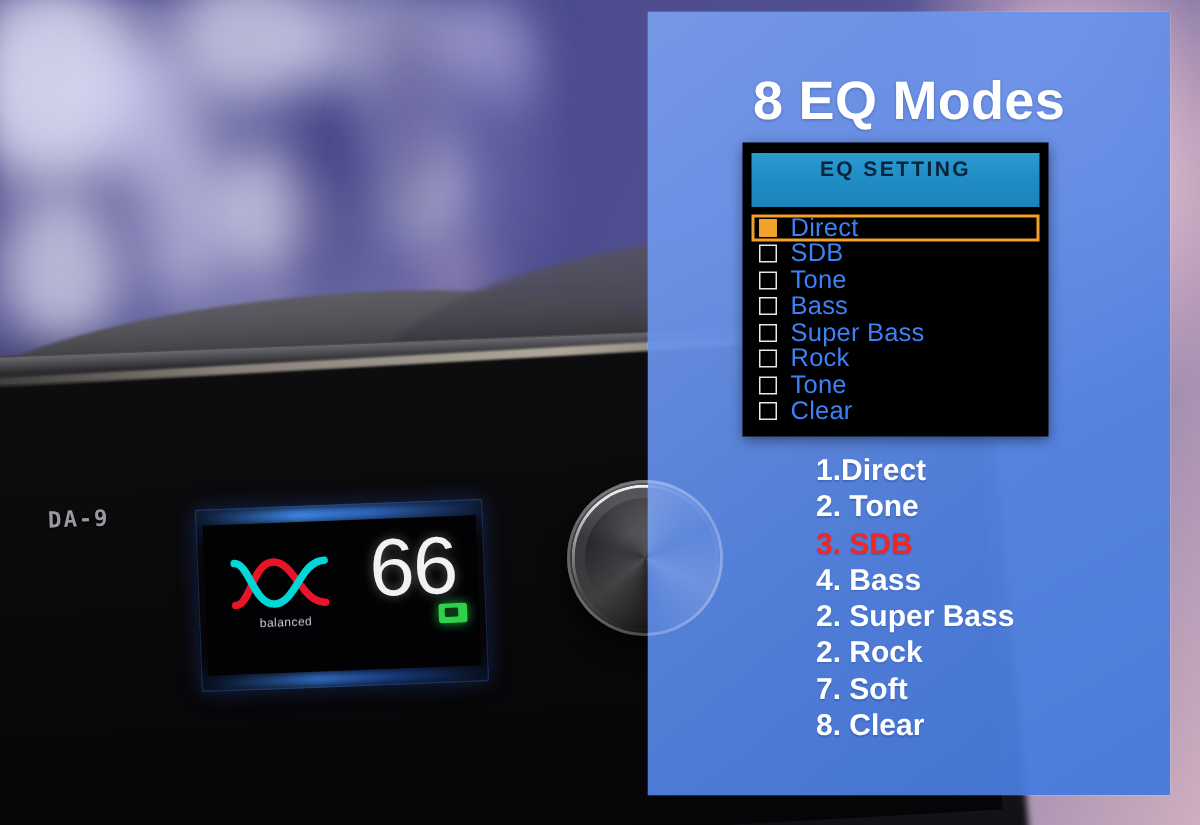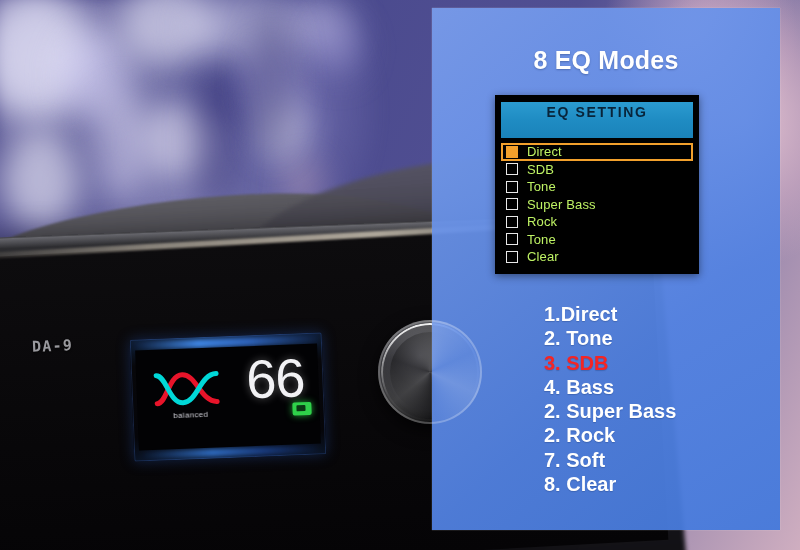--- a/index.html
+++ b/index.html
@@ -266,21 +266,21 @@
       rgba(255,255,255,0.16) 100%);
     box-shadow: inset 0 0 0 2px rgba(255,255,255,0.24);
     pointer-events: none;
   }
   .panel-title {
     position: absolute;
     left: 0; right: 0;
     top: 38px;
     text-align: center;
     color: #ffffff;
-    font-size: 25px;
+    font-size: 36px;
     font-weight: 700;
     letter-spacing: 0.2px;
     text-shadow: 0 1px 2px rgba(20,40,90,0.35);
   }
 
   
   .eq-menu {
     position: absolute;
     left: 63px;
     top: 87px;
@@ -320,22 +320,22 @@
     border: 1.6px solid #e8e8e8;
     background: transparent;
     margin-right: 9px;
     flex: 0 0 auto;
   }
   .eq-row.selected .eq-box {
     border-color: #f2a02c;
     background: #f2a02c;
   }
   .eq-label {
-    color: #bef264;
-    font-size: 13px;
+    color: #3b82f6;
+    font-size: 17px;
     font-weight: 400;
     letter-spacing: 0.15px;
     white-space: nowrap;
   }
 
   
   .mode-list {
     position: absolute;
     left: 112px;
     top: 294px;
@@ -426,20 +426,24 @@
         <div class="eq-row">
           <span class="eq-box"></span>
           <span class="eq-label">SDB</span>
         </div>
 
         <div class="eq-row">
           <span class="eq-box"></span>
           <span class="eq-label">Tone</span>
         </div>
 
+        <div class="eq-row">
+          <span class="eq-box"></span>
+          <span class="eq-label">Bass</span>
+        </div>
 
         <div class="eq-row">
           <span class="eq-box"></span>
           <span class="eq-label">Super Bass</span>
         </div>
 
         <div class="eq-row">
           <span class="eq-box"></span>
           <span class="eq-label">Rock</span>
         </div>

